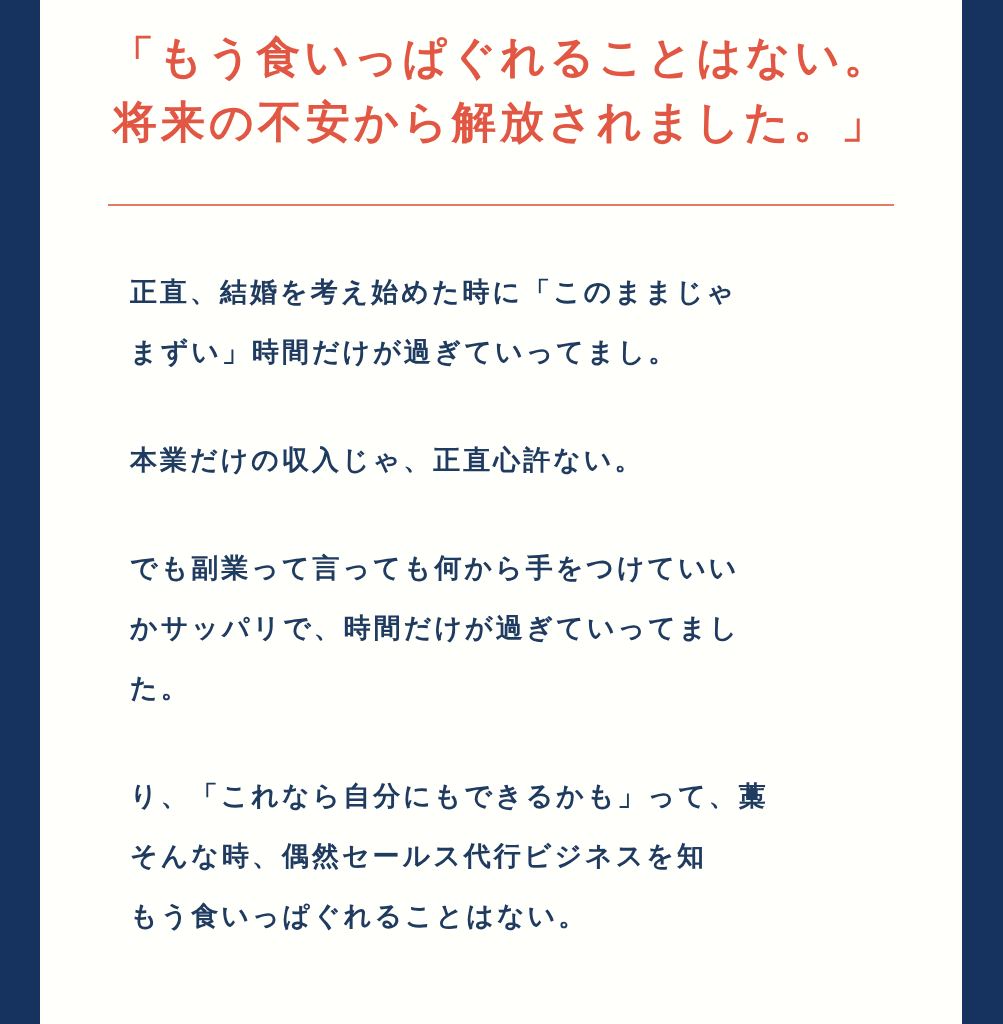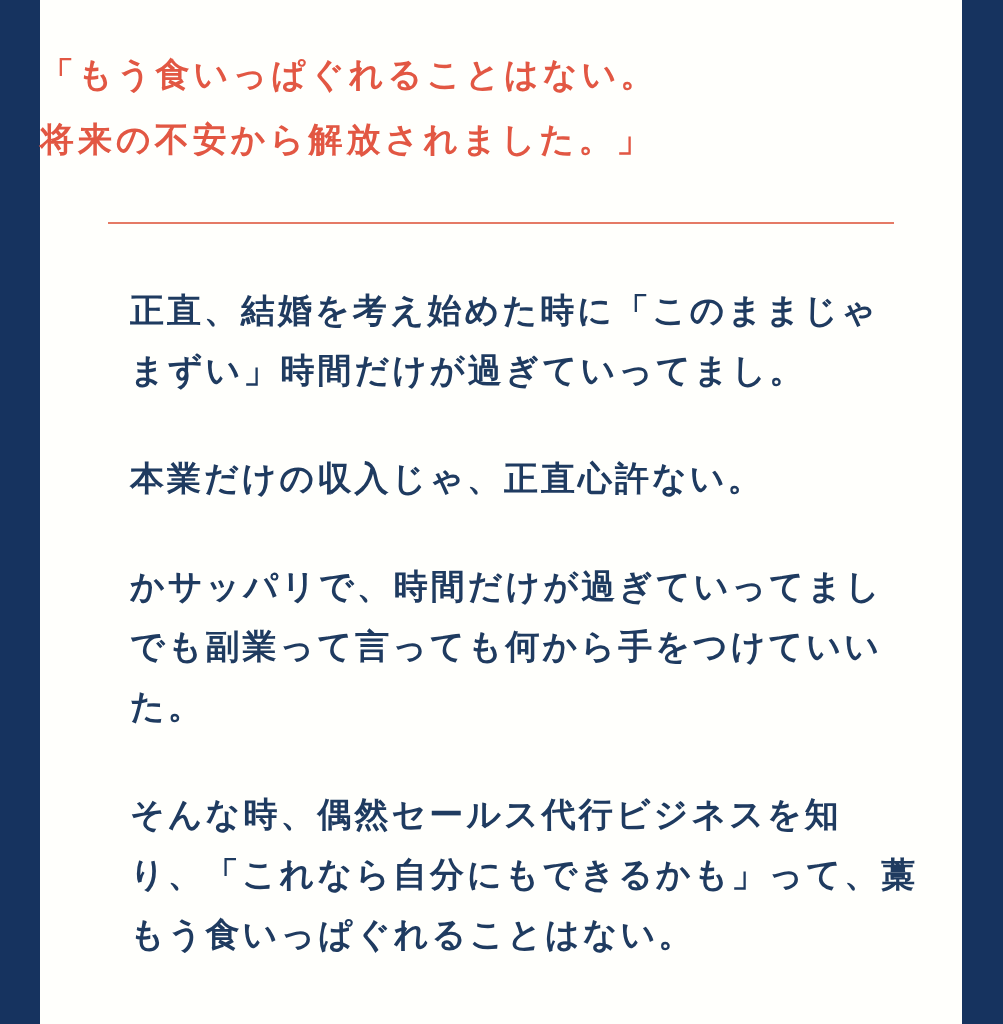--- a/index.html
+++ b/index.html
@@ -20,43 +20,43 @@
     background: #16335f;
   }
   .band-left  { width: 40px; }
   .band-right { width: 41px; }
   .content {
     flex: 1 1 auto;
     background: #fffffc;
     min-width: 0;
   }
   .headline {
-    margin: 42px 0 0 0;
-    text-align: left;
+    margin: 24px 0 0 0;
+    text-align: center;
     color: #e25743;
-    font-size: 34px;
+    font-size: 44px;
     line-height: 65px;
     font-weight: 700;
     letter-spacing: 4px;
   }
   .headline-line {
     display: block;
     white-space: nowrap;
   }
   .divider {
     height: 2px;
     width: 786px;
     margin: 50px auto 0 auto;
     background: #e57a65;
   }
   .body-text {
     margin-top: 56px;
     padding: 0 40px 0 90px;
     color: #1f3b60;
-    font-size: 34px;
+    font-size: 27px;
     line-height: 60px;
     font-weight: 700;
     letter-spacing: 3px;
   }
   .para { margin: 0 0 48px 0; }
   .para:last-child { margin-bottom: 0; }
   .text-line {
     display: block;
     white-space: nowrap;
   }
@@ -81,28 +81,28 @@
       <p class="para">
         <span class="text-line">正直、結婚を考え始めた時に「このままじゃ</span>
         <span class="text-line">まずい」時間だけが過ぎていってまし。</span>
       </p>
 
       <p class="para">
         <span class="text-line">本業だけの収入じゃ、正直心許ない。</span>
       </p>
 
       <p class="para">
+        <span class="text-line">でも副業って言っても何から手をつけていい</span>
         <span class="text-line">かサッパリで、時間だけが過ぎていってまし</span>
-        <span class="text-line">でも副業って言っても何から手をつけていい</span>
         <span class="text-line">た。</span>
       </p>
 
       <p class="para">
+        <span class="text-line">り、「これなら自分にもできるかも」って、藁</span>
         <span class="text-line">そんな時、偶然セールス代行ビジネスを知</span>
-        <span class="text-line">り、「これなら自分にもできるかも」って、藁</span>
         <span class="text-line">もう食いっぱぐれることはない。</span>
       </p>
 
     </div>
   </div>
 
   <div class="band band-right"></div>
 </div>
 
 </body></html>

